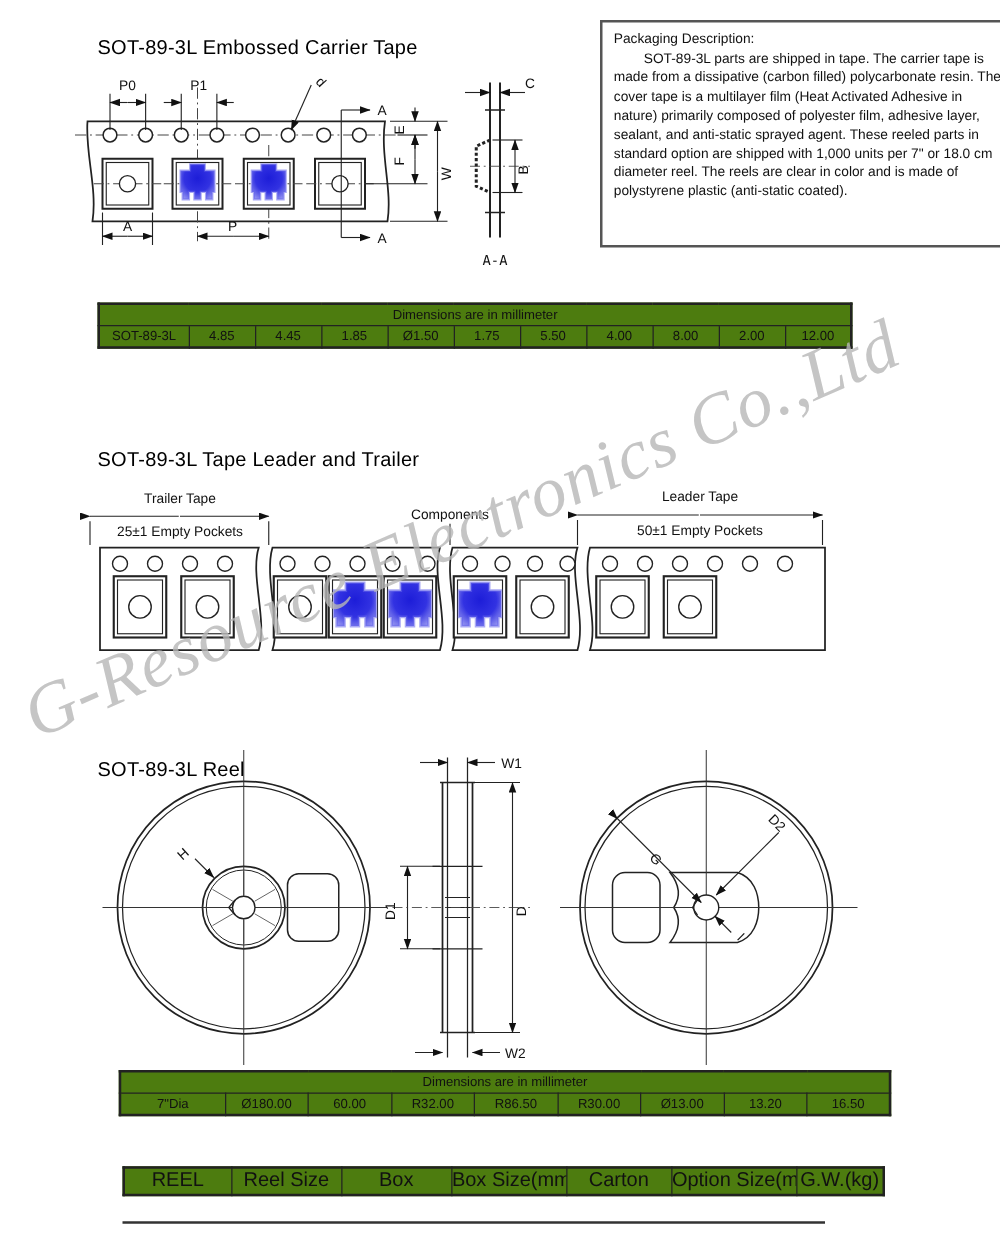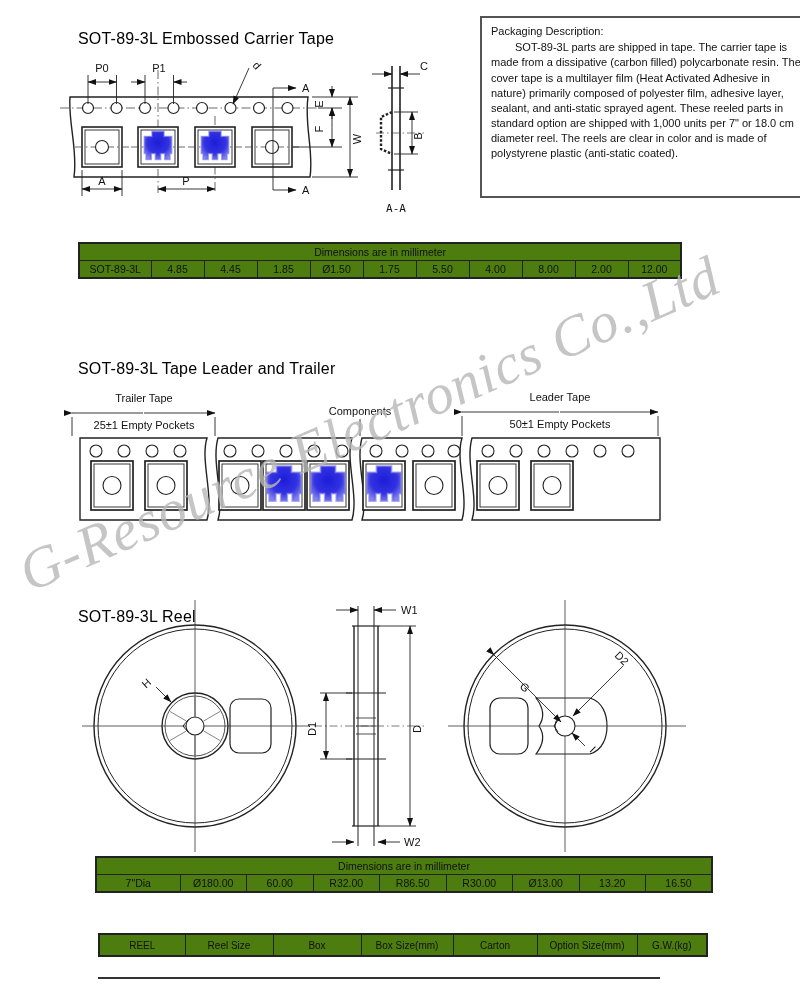--- a/index.html
+++ b/index.html
@@ -8,21 +8,21 @@
   .title{position:absolute;font-size:16px;color:#000;letter-spacing:.2px;white-space:nowrap;}
   .watermark{position:absolute;left:22px;top:542px;font-family:"Liberation Serif",serif;
         font-style:italic;font-size:57px;letter-spacing:1px;color:#b7b7b7;opacity:.8;
         transform:rotate(-23.5deg);transform-origin:0 50%;white-space:nowrap;z-index:9;pointer-events:none;}
   .descbox{position:absolute;left:480px;top:16px;width:336px;height:182px;border:2px solid #555;
         box-sizing:border-box;padding:6px 9px;font-size:11px;line-height:1.38;background:#fff;}
   .descbox p{margin:1px 0 0;text-indent:24px;}
   table.dim{position:absolute;border-collapse:collapse;table-layout:fixed;background:#4d7c0f;border:2px solid #222;}
   table.dim td{border:1px solid #222;text-align:center;font-size:10.5px;padding:1px 0;height:14px;
         white-space:nowrap;overflow:hidden;}
-  table.pack td{font-size:10px;height:18px;margin-left:41px;}
+  table.pack td{font-size:16px;height:18px;margin-left:41px;}
   svg{position:absolute;overflow:visible;}
   svg text{font-family:"Liberation Sans",sans-serif;font-size:11px;fill:#111;}
   .rule{position:absolute;background:#333;}
 </style>
 </head>
 <body>
 
 <div class="page">
 
   <div class="watermark">G-Resource Electronics Co.,Ltd</div>

